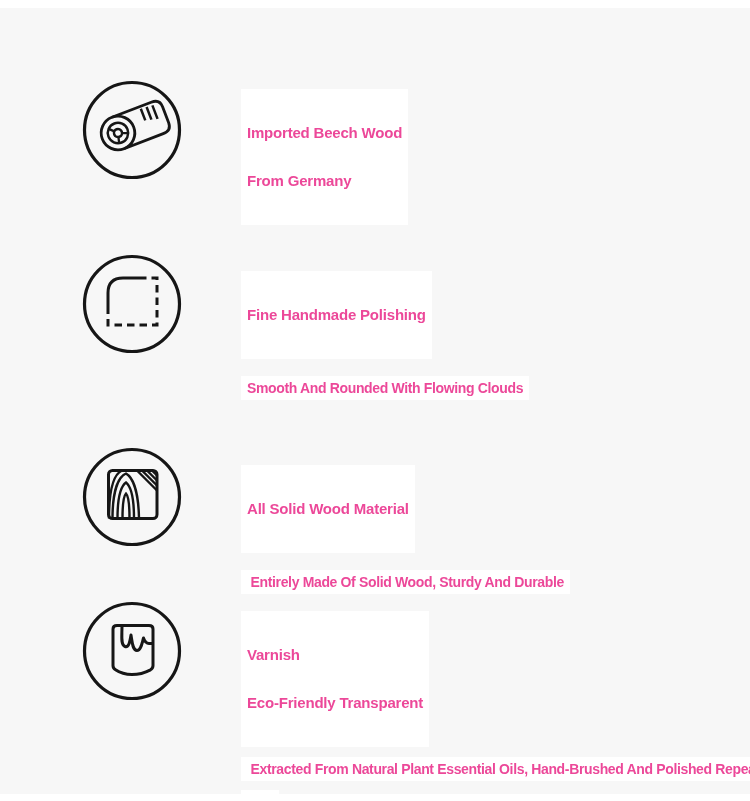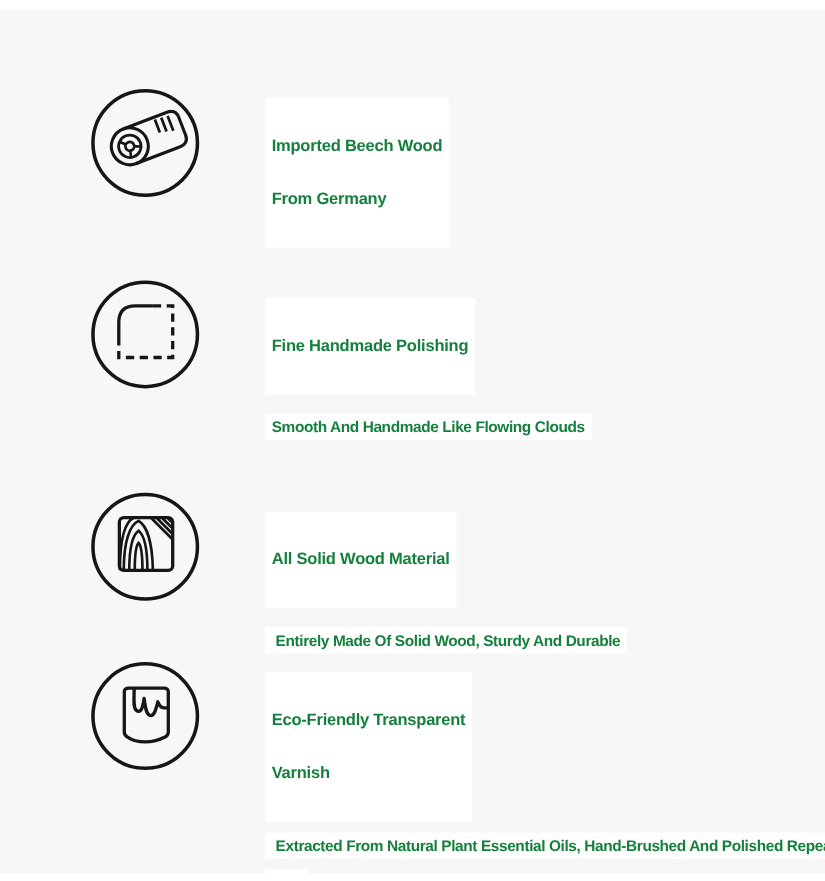--- a/index.html
+++ b/index.html
@@ -1,18 +1,18 @@
 <!DOCTYPE html>
 <html><head>
 <meta charset="utf-8">
 <style>
   html,body{margin:0;padding:0;}
   body{width:750px;height:801px;overflow:hidden;background:#ffffff;}
   .page{position:relative;width:750px;height:801px;background:#f7f7f7;
-        font-family:"Liberation Sans", sans-serif;color:#15803d;overflow:hidden;}
+        font-family:"Liberation Sans", sans-serif;color:#ec4899;overflow:hidden;}
   .strip{position:absolute;left:0;right:0;background:#ffffff;}
   .strip.top{top:0;height:8px;}
   .strip.bottom{bottom:0;height:7px;}
 
   .feature{position:absolute;left:0;right:0;height:110px;}
   .feature.r1{top:79px;}
   .feature.r2{top:253px;}
   .feature.r3{top:446px;}
   .feature.r4{top:600px;}
 
@@ -77,21 +77,21 @@
       <svg width="102" height="102" viewBox="0 0 102 102">
         <circle class="ln" cx="51" cy="51" r="47.5" stroke-width="3.2"></circle>
         <path class="ln" stroke-width="3" d="M27,56 V40 Q27,25 42,25 H58"></path>
         <path class="ln" stroke-width="3" stroke-dasharray="7.5 5" d="M58,25 H76 V72 H27 V56"></path>
       </svg>
     </div>
     <div class="texts">
       <div class="tbox title med">
         <div>Fine Handmade Polishing</div>
       </div>
-      <div class="tbox desc bold">Smooth And Handmade Like Flowing Clouds</div>
+      <div class="tbox desc bold">Smooth And Rounded With Flowing Clouds</div>
     </div>
   </div>
 
   <div class="feature r3">
     <div class="icon-wrap">
       <svg width="102" height="102" viewBox="0 0 102 102">
         <circle class="ln" cx="51" cy="51" r="47.5" stroke-width="3.2"></circle>
         <rect class="ln" x="27.5" y="24.5" width="48.5" height="48" rx="4" stroke-width="3"></rect>
         <path class="ln" stroke-width="2.4" d="M28,72.5 C28,42 33,28 41,24.5"></path>
         <path class="ln" stroke-width="2.4" d="M31.5,72.5 C31.5,46 37,31 45,27.5 C52,31.5 57.5,46 58,72.5"></path>
@@ -111,22 +111,22 @@
   <div class="feature r4">
     <div class="icon-wrap">
       <svg width="102" height="102" viewBox="0 0 102 102">
         <circle class="ln" cx="51" cy="51" r="47.5" stroke-width="3.2"></circle>
         <path class="ln" stroke-width="3" stroke-linejoin="round" d="M32,29 Q32,25.5 36,25.5 H68 Q72,25.5 72,29 V65.5 Q72,68.3 69.5,69.8 Q60.5,74.5 51,74.5 Q41.5,74.5 34.5,69.8 Q32,68.3 32,65.5 Z"></path>
         <path class="ln" stroke-width="3" stroke-linecap="round" stroke-linejoin="round" d="M41,26 C41,36 39.5,45 44,46.5 C48,47.8 49,41 50,35 C51,41 51.5,50.5 56,50.5 C60,50.5 61,43 62.5,38 C63.5,41 64.5,43.5 68,43.5 L71.5,43.5"></path>
       </svg>
     </div>
     <div class="texts">
       <div class="tbox title bold">
+        <div>Varnish</div>
         <div>Eco-Friendly Transparent</div>
-        <div>Varnish</div>
       </div>
       <div class="tbox desc bold"> Extracted From Natural Plant Essential Oils, Hand-Brushed And Polished Repeatedly</div>
       <div class="tbox note">
         
         
       </div>
     </div>
   </div>
 
   <div class="strip bottom"></div>

